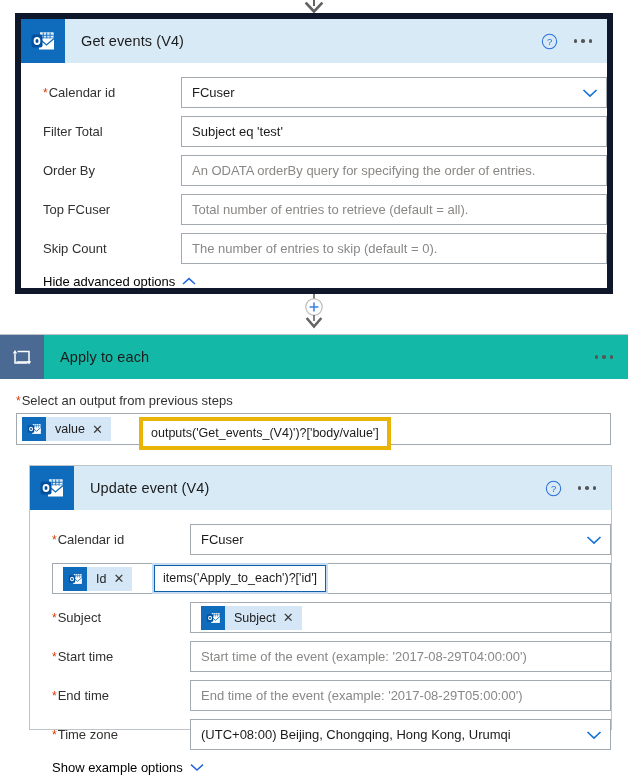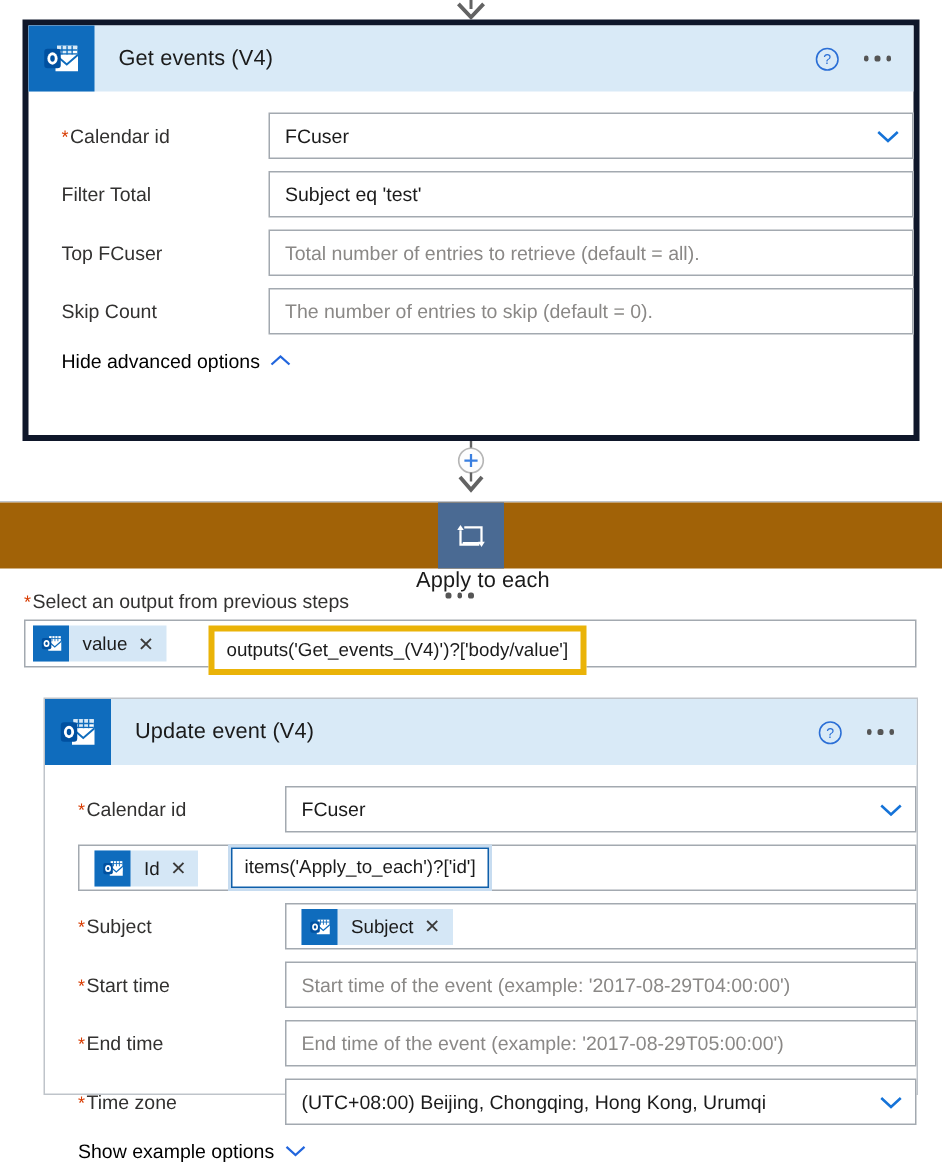--- a/index.html
+++ b/index.html
@@ -15,30 +15,30 @@
   
   .conn-wrap { position: absolute; left: 0; width: 628px; }
   .arrow-svg { display: block; margin: 0 auto; }
 
   
   .card {
     background: #ffffff;
     border: 1px solid #bfc4ca;
     position: absolute;
   }
-  .card.selected { border: 4px solid #0f172a; }
+  .card.selected { border: 6px solid #0f172a; }
 
   .card-header {
     display: flex;
     align-items: center;
     height: 44px;
     position: relative;
   }
   .card-header.blue { background: #d9eaf7; }
-  .card-header.grey { background: #a16207; flex-direction: column; }
+  .card-header.grey { background: #14b8a6; }
 
   .hdr-icon {
     width: 44px; height: 44px;
     display: flex; align-items: center; justify-content: center;
     flex: 0 0 44px;
   }
   .hdr-icon.outlook { background: #0f6cbd; }
   .hdr-icon.loop    { background: #4a6a93; }
 
   .hdr-title {
@@ -217,20 +217,26 @@
       </div>
     </div>
 
     <div class="row">
       <div class="row-label">Filter Total</div>
       <div class="field">
         <span>Subject eq 'test'</span>
       </div>
     </div>
 
+    <div class="row">
+      <div class="row-label">Order By</div>
+      <div class="field">
+        <span class="ph">An ODATA orderBy query for specifying the order of entries.</span>
+      </div>
+    </div>
 
     <div class="row">
       <div class="row-label">Top FCuser</div>
       <div class="field">
         <span class="ph">Total number of entries to retrieve (default = all).</span>
       </div>
     </div>
 
     <div class="row">
       <div class="row-label">Skip Count</div>

